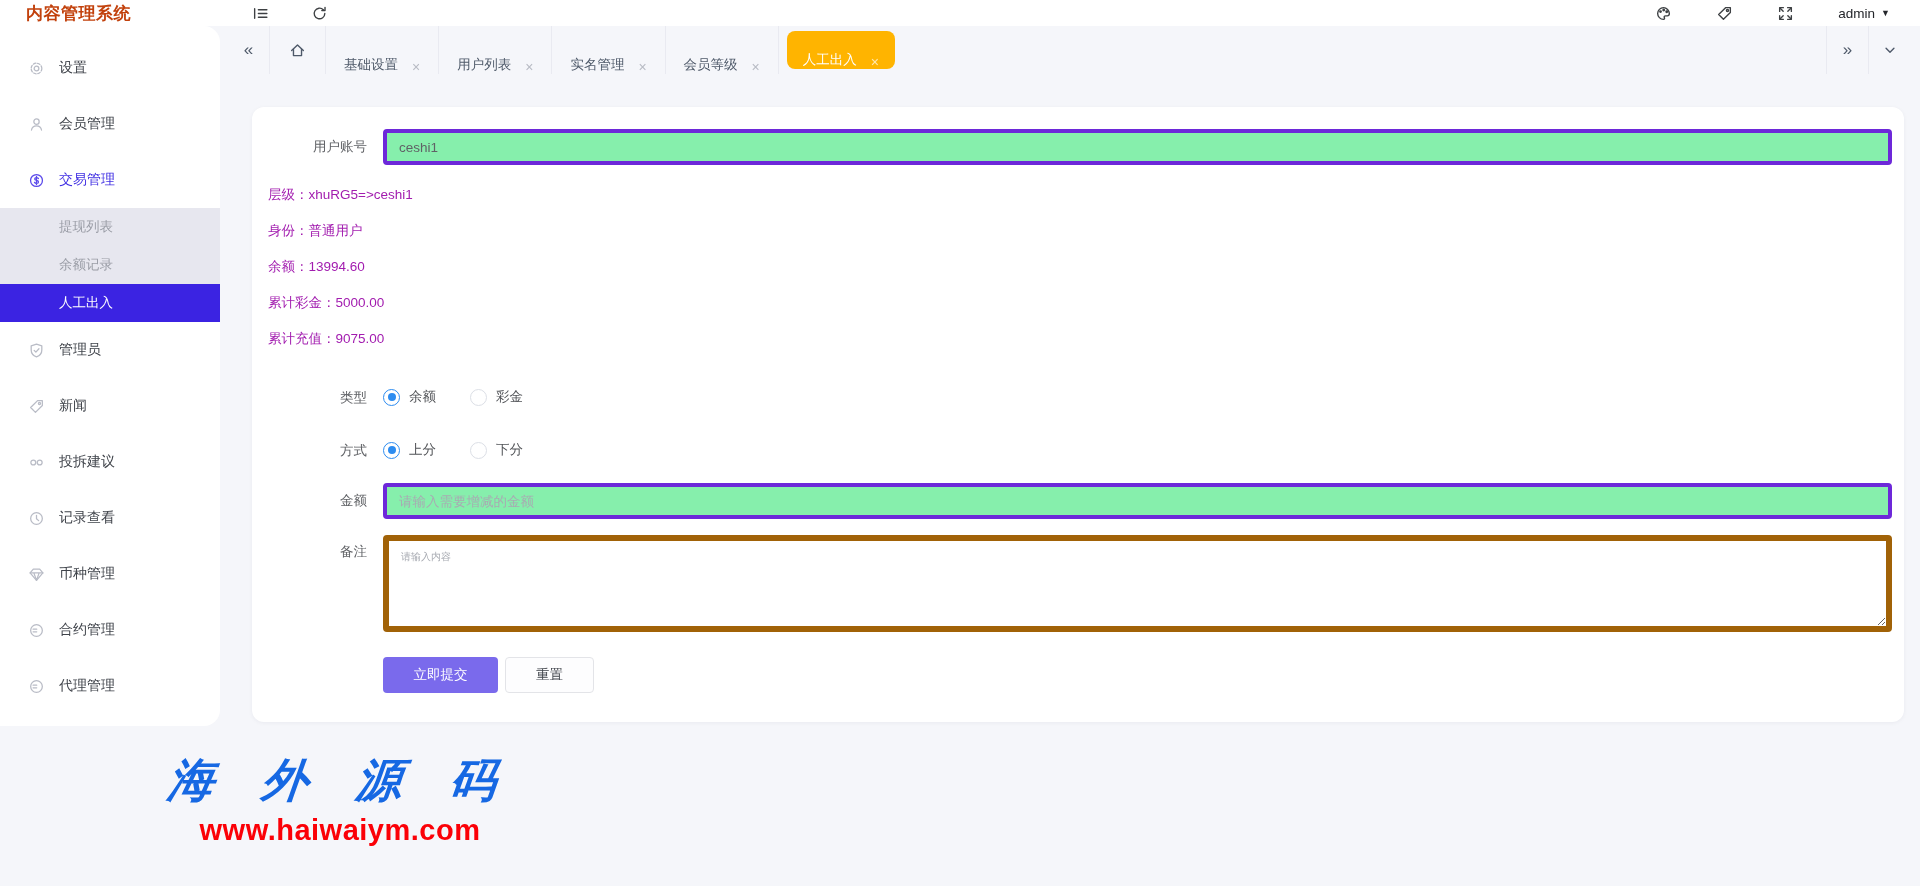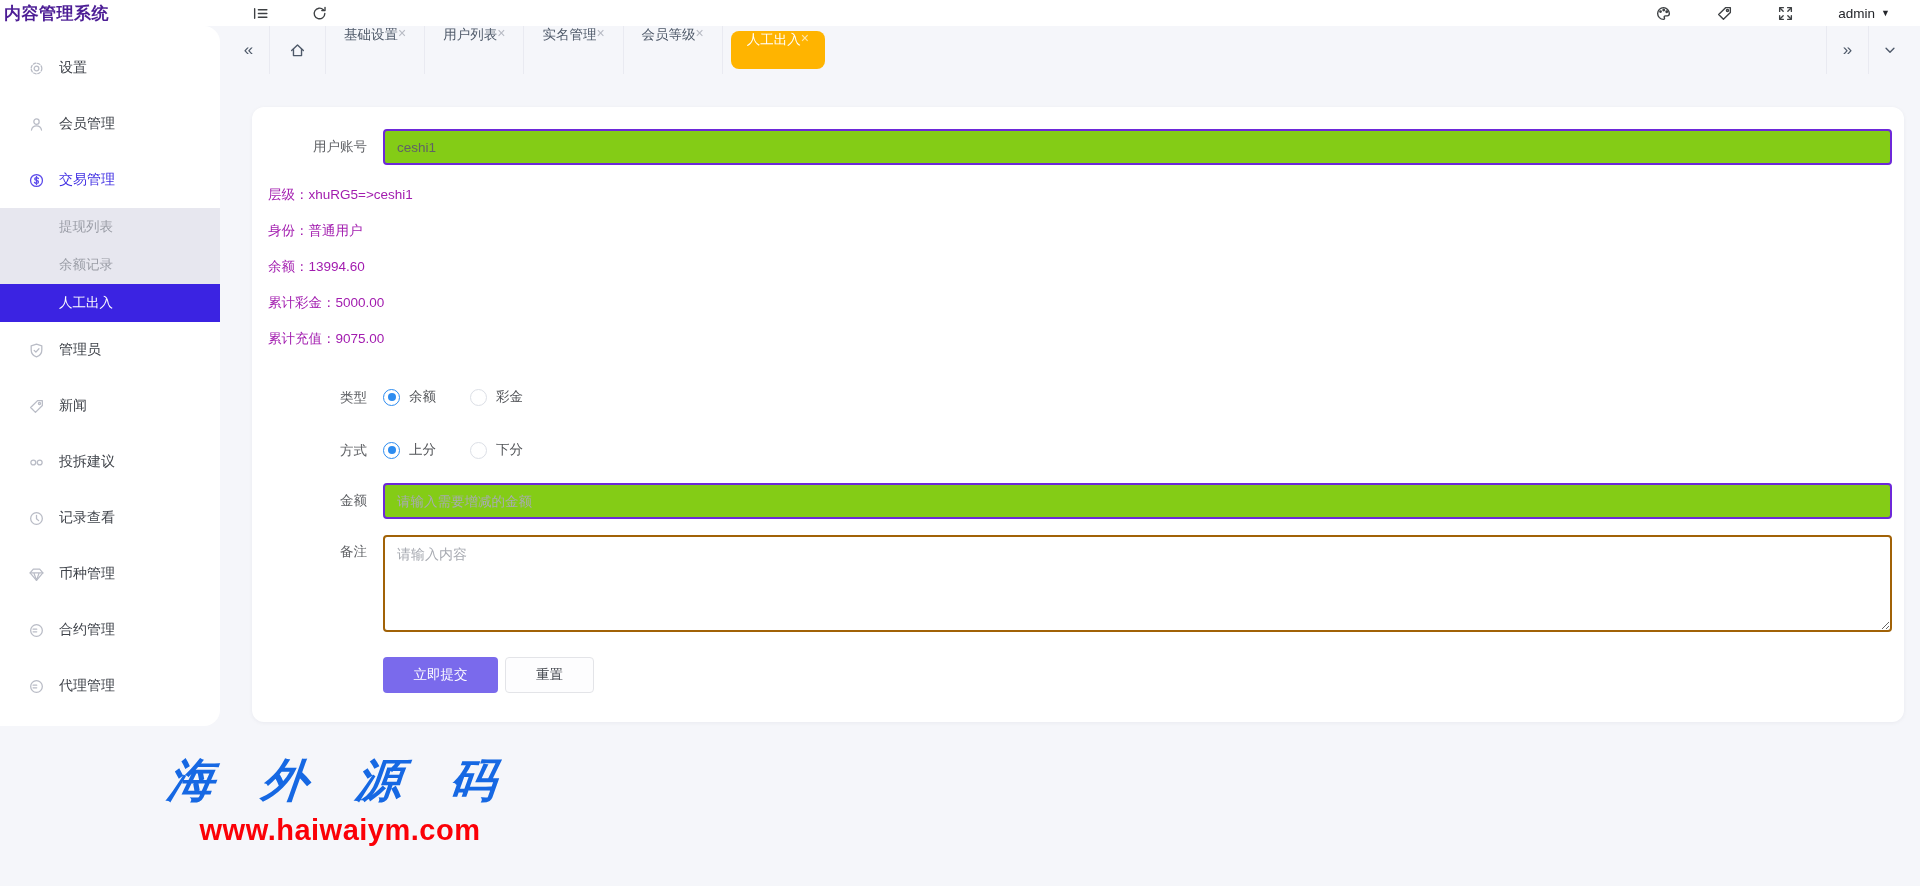--- a/index.html
+++ b/index.html
@@ -6,21 +6,21 @@
   html,body { width:1920px; height:886px; }
   body {
     font-family:"Liberation Sans","DejaVu Sans",sans-serif;
     background:#f5f6fa; color:#333; overflow:hidden; position:relative;
   }
   .app { position:absolute; inset:0; }
 
   
   .topbar { position:absolute; left:0; top:0; width:1920px; height:26px; background:#fff;
             display:flex; align-items:center; }
-  .brand { font-size:17px; font-weight:bold; color:#4c1d95; padding-left:4px; width:220px; letter-spacing:.5px; }
+  .brand { font-size:17px; font-weight:bold; color:#c2410c; padding-left:26px; width:220px; letter-spacing:.5px; }
   .topbar-left-icons { display:flex; align-items:center; gap:42px; margin-left:32px; color:#3d4043; }
   .topbar-right { margin-left:auto; display:flex; align-items:center; gap:44px; padding-right:30px; color:#3d4043; }
   .tb-icon { width:17px; height:17px; display:inline-flex; cursor:pointer; }
   .tb-icon svg { width:100%; height:100%; stroke:#3d4043; fill:none; stroke-width:1.3; stroke-linecap:round; stroke-linejoin:round; }
   .user-menu { display:flex; align-items:center; gap:6px; font-size:13.5px; color:#24262b; cursor:pointer; }
   .caret { font-size:9px; color:#24262b; }
 
   
   .sidebar { position:absolute; left:0; top:26px; width:220px; height:700px; background:#fff;
              border-radius:0 16px 16px 0; padding-top:14px; overflow:hidden; }
@@ -39,52 +39,52 @@
   .main { position:absolute; left:220px; top:26px; right:0; bottom:0; }
 
   
   .tabbar { height:48px; display:flex; align-items:center; padding:0 10px 0 8px; }
   .tab-nav-btn { width:42px; height:48px; display:flex; align-items:center; justify-content:center;
                  color:#4e5969; font-size:17px; cursor:pointer; border-right:1px solid #e9eaf1; }
   .tab-nav-btn.no-border { border-right:none; }
   .home-btn { width:56px; height:48px; display:flex; align-items:center; justify-content:center;
               border-right:1px solid #e9eaf1; cursor:pointer; }
   .home-btn svg { width:17px; height:17px; stroke:#4e5969; fill:none; stroke-width:1.3; stroke-linejoin:round; stroke-linecap:round; }
-  .tab { height:48px; display:flex; align-items:flex-start; padding:0 18px;
+  .tab { height:48px; display:flex; align-items:flex-end; gap:14px; padding:0 18px;
          font-size:13.5px; color:#4e5969; border-right:1px solid #e9eaf1; cursor:pointer; white-space:nowrap; }
   .tab .close { color:#b7bac3; font-size:14px; line-height:1; cursor:pointer; }
   .tab.active { background:#ffb400; color:#fff; border-radius:8px; height:38px; border-right:none;
                 margin:0 8px; padding:0 16px; }
   .tab.active .close { color:#ffe7ad; }
   .tabbar-right { margin-left:auto; display:flex; align-items:center; }
   .tabbar-right .tab-nav-btn { border-left:1px solid #e9eaf1; border-right:none; }
   .chev-down svg { width:14px; height:14px; stroke:#4e5969; fill:none; stroke-width:1.6; stroke-linecap:round; stroke-linejoin:round; }
 
   
   .card { position:absolute; left:32px; top:81px; width:1652px; height:615px; background:#fff;
           border-radius:12px; box-shadow:0 1px 4px rgba(20,24,60,.05); padding-top:22px; overflow:hidden; }
   .frow { display:flex; }
   .flabel { width:115px; flex:none; text-align:right; font-size:13.5px; color:#606266; padding-top:9px; }
   .fctrl { flex:1; margin-left:16px; margin-right:12px; }
-  .text-input { width:100%; height:36px; border:2px solid #6d28d9; border-radius:4px; background:#84cc16;
+  .text-input { width:100%; height:36px; border:4px solid #6d28d9; border-radius:4px; background:#86efac;
                 padding:0 12px; font-size:13.5px; color:#606266; outline:none;
                 font-family:"Liberation Sans","DejaVu Sans",sans-serif; }
   .text-input::placeholder { color:#a8abb2; }
   .spellcheck { text-decoration:underline dotted #e03a3a 2px; text-underline-offset:4px; }
   .info-line { font-size:13.5px; color:#a21caf; line-height:36px; }
   .flabel.top-align { padding-top:8px; }
   .radio-row { display:flex; align-items:center; height:20px; margin-top:0; }
   .radio-opt { display:flex; align-items:center; gap:9px; cursor:pointer; font-size:13.5px; color:#515357; }
   .radio-opt + .radio-opt { margin-left:34px; }
   .rdot { width:17px; height:17px; border:1px solid #dcdfe6; border-radius:50%; background:#fff;
           display:inline-flex; align-items:center; justify-content:center; }
   .radio-opt.checked .rdot { border-color:#2d8cf0; }
   .radio-opt.checked .rdot::after { content:""; width:8px; height:8px; border-radius:50%; background:#2d8cf0; }
-  .textarea { width:100%; height:97px; border:2px solid #a16207; border-radius:4px; resize:vertical;
-              padding:9px 12px; font-size:14px; color:#606266; outline:none;
+  .textarea { width:100%; height:97px; border:6px solid #a16207; border-radius:4px; resize:vertical;
+              padding:9px 12px; font-size:10px; color:#606266; outline:none;
               font-family:"Liberation Sans","DejaVu Sans",sans-serif; }
   .textarea::placeholder { color:#a8abb2; }
   .btn-row { display:flex; gap:7px; }
   .btn { height:36px; border-radius:4px; font-size:13.5px; cursor:pointer; border:none;
          font-family:"Liberation Sans","DejaVu Sans",sans-serif; }
   .btn-primary { width:115px; background:#7a6aec; color:#fff; }
   .btn-plain { width:89px; background:#fdfdfe; border:1px solid #e3e4e8; color:#3f434a; }
 
   
   .watermark { position:absolute; left:150px; top:750px; width:380px; text-align:center; pointer-events:none; }

